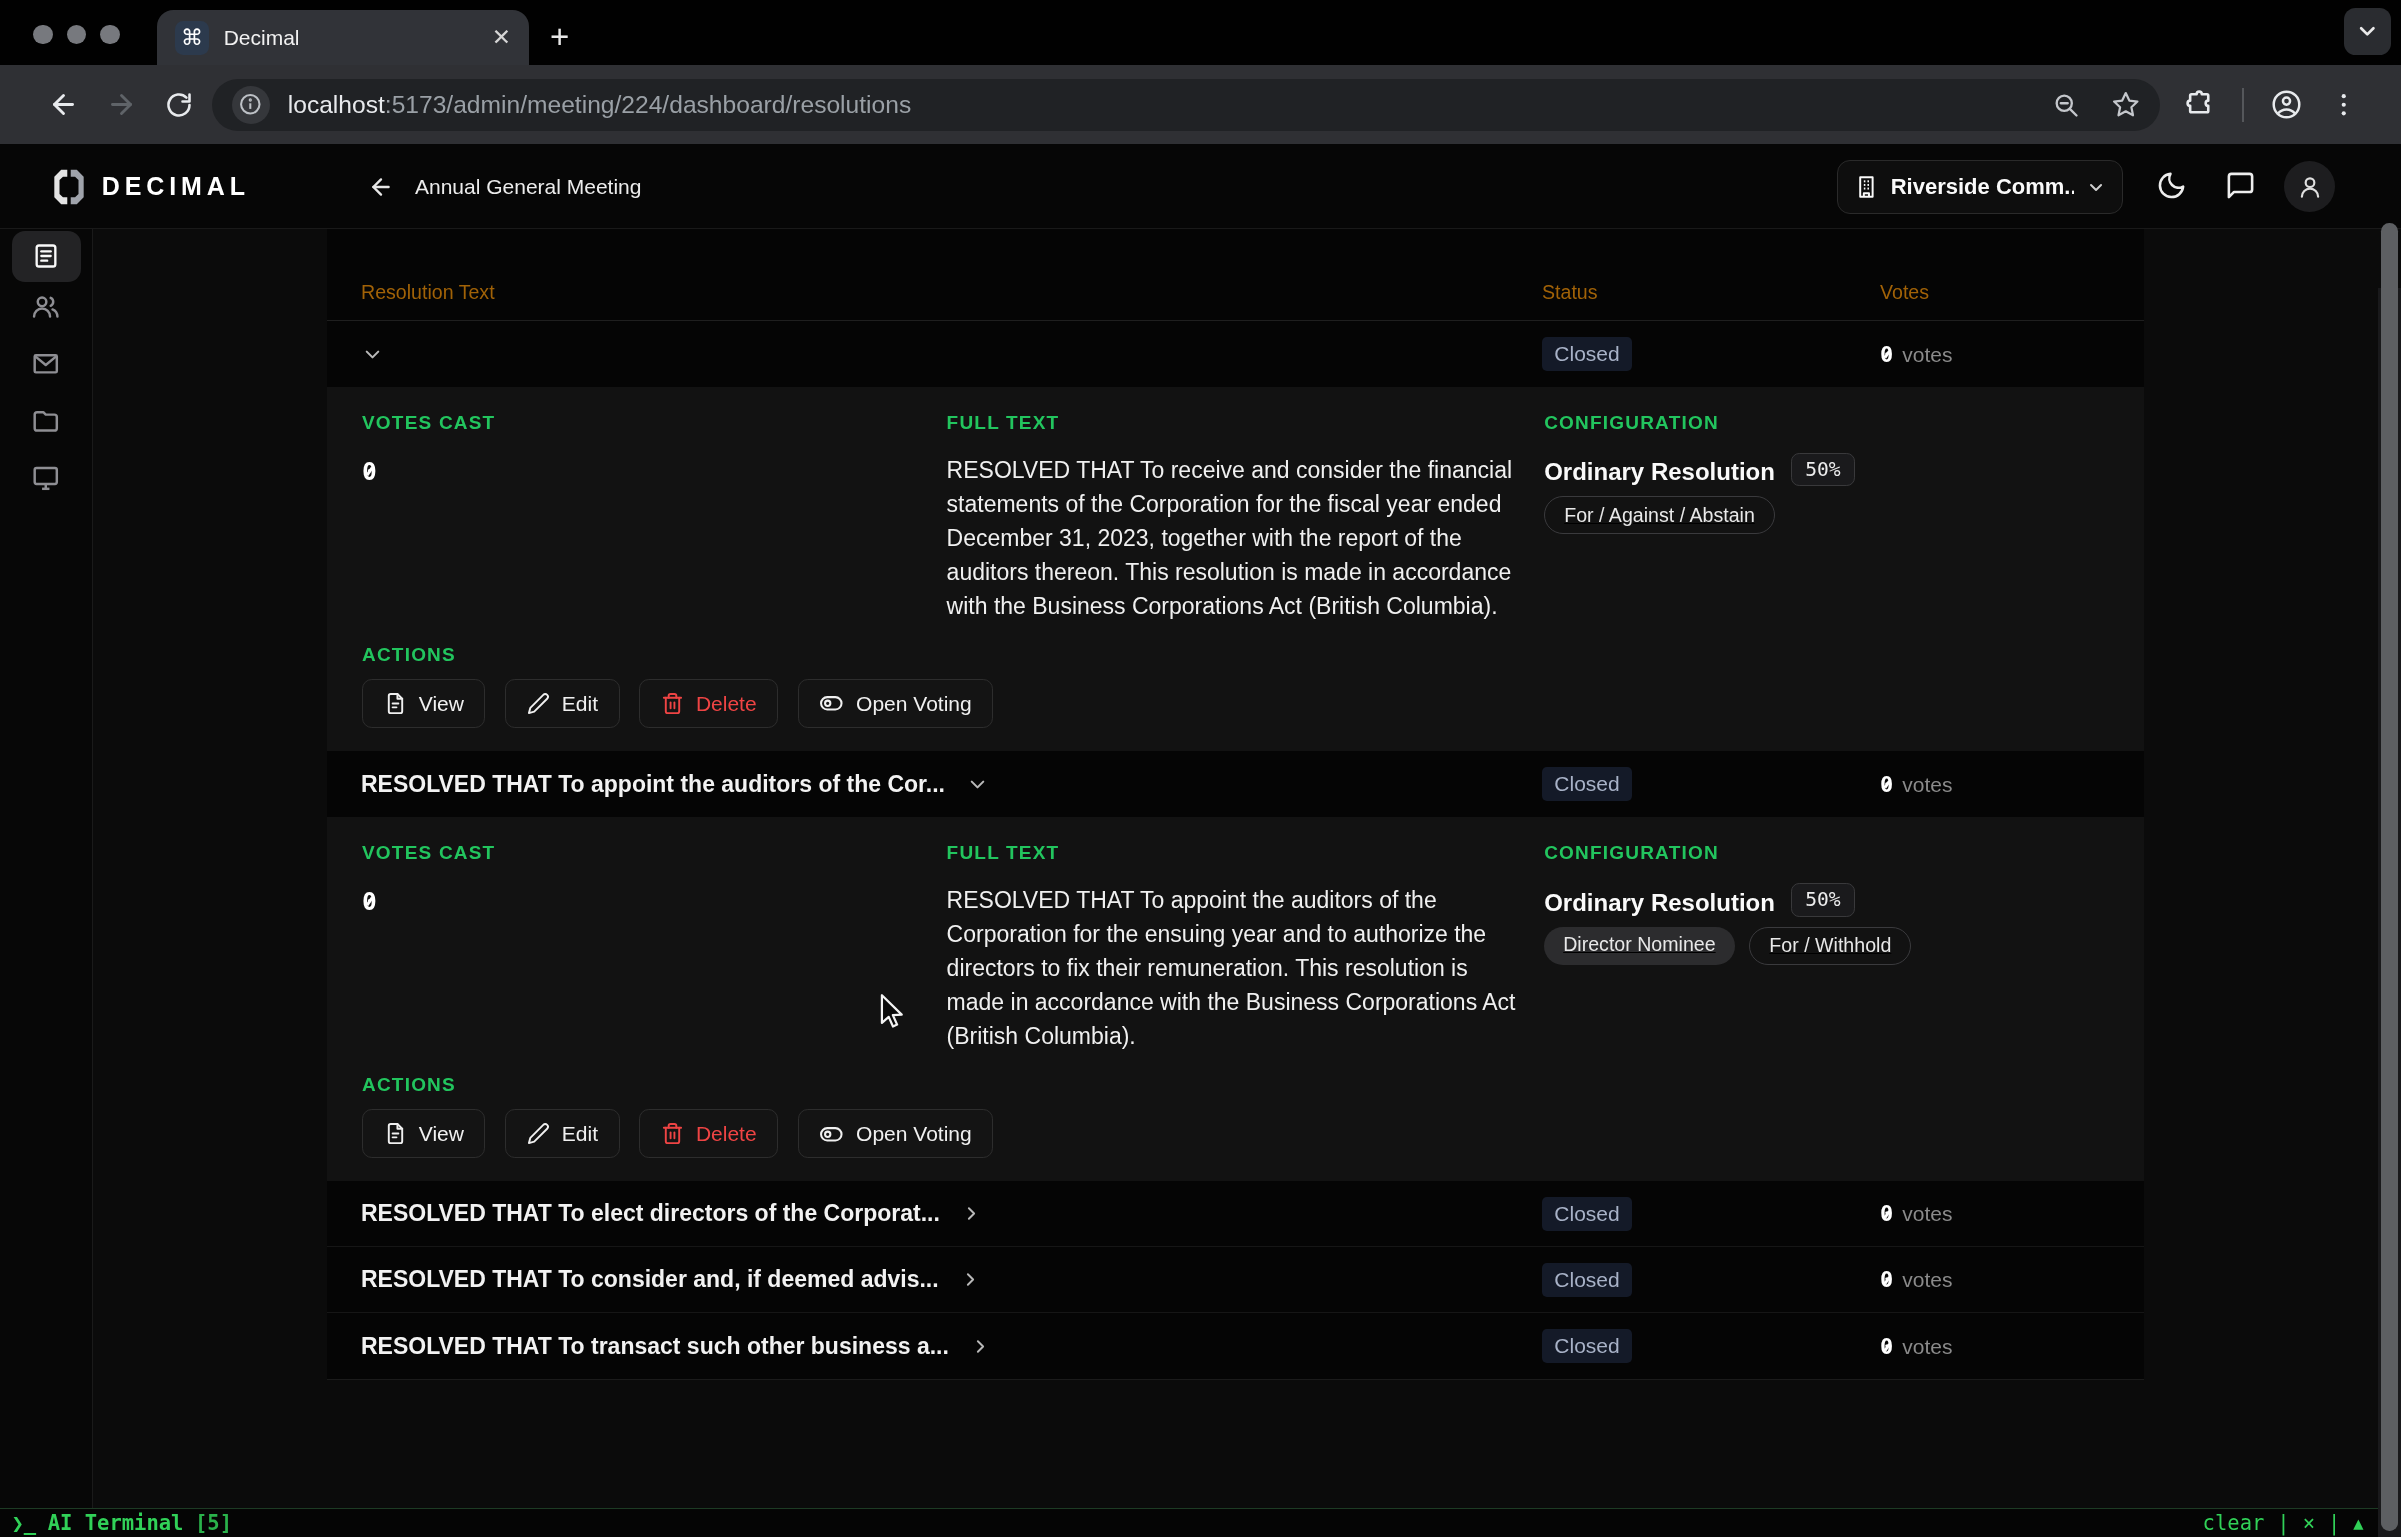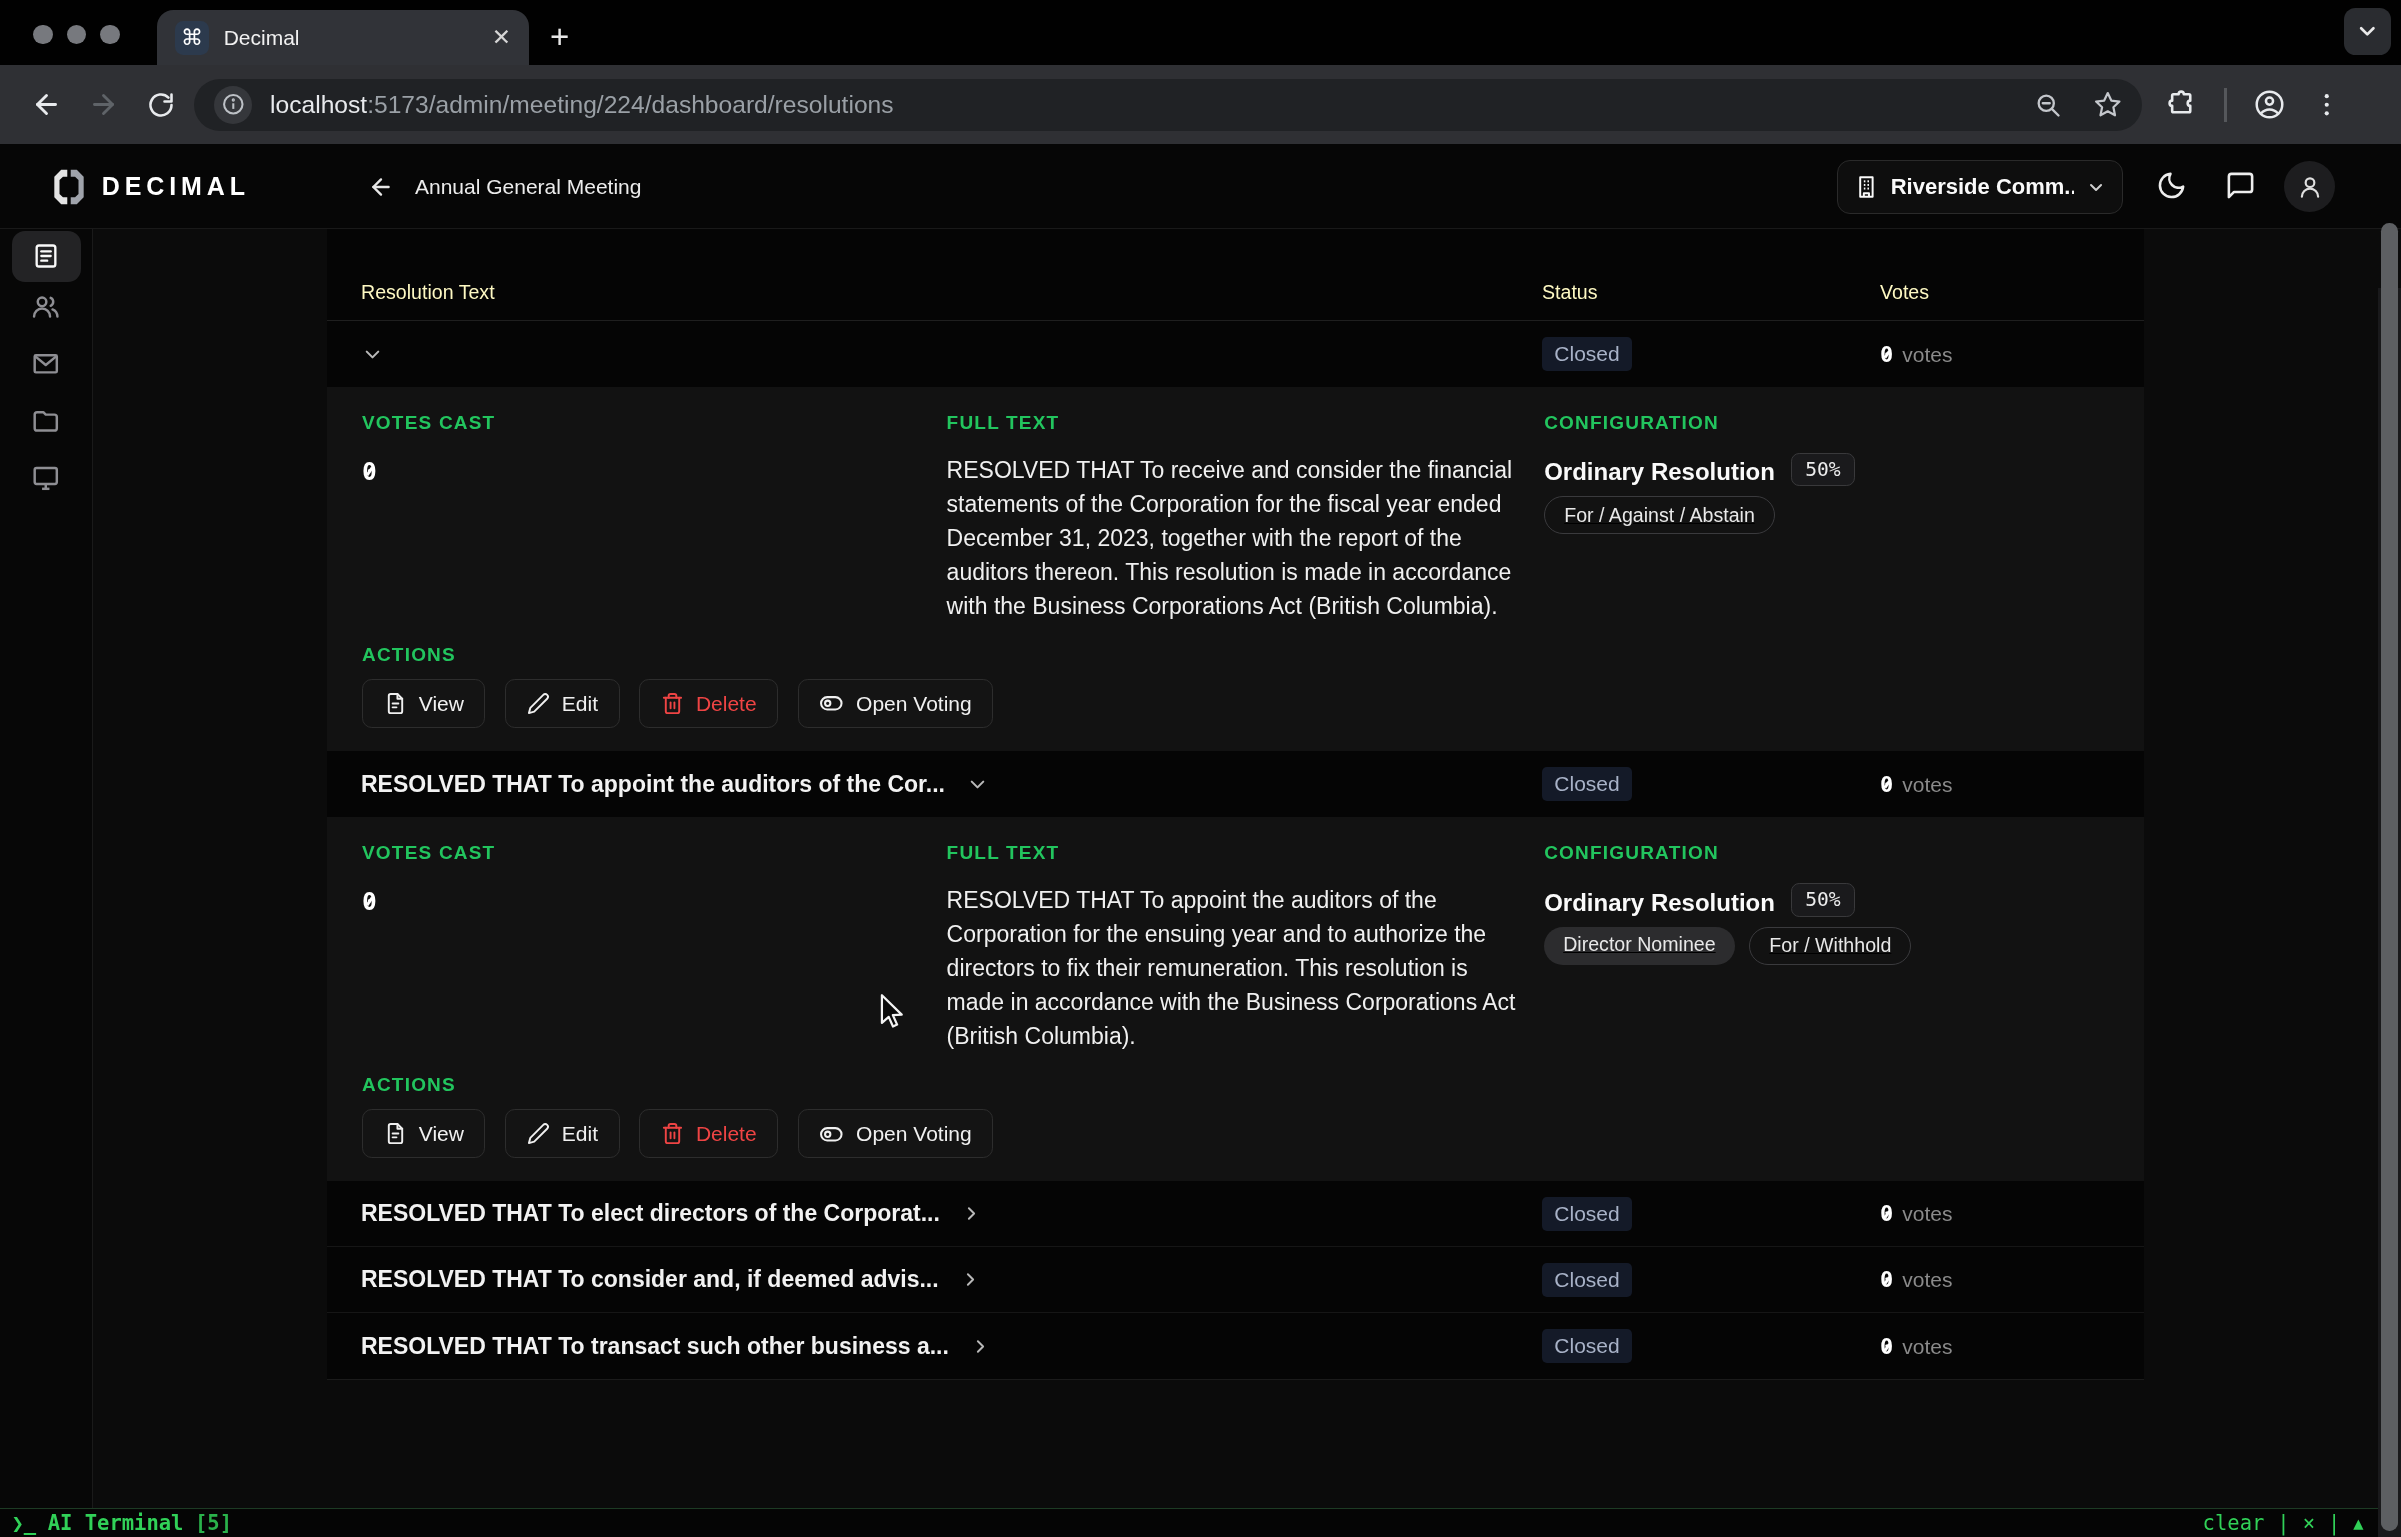--- a/index.html
+++ b/index.html
@@ -15,21 +15,21 @@
          border-radius:16.4px 16.4px 0 0; display:flex; align-items:center; padding:0 18px; }
   .favicon { width:34px; height:34px; border-radius:8.2px; background:#2c3a4d; color:#fff;
              display:flex; align-items:center; justify-content:center; font-size:22px; }
   .tab-title { margin-left:14.7px; font-size:21px; color:#f1f1f1; }
   .tab-close { margin-left:auto; color:#d6d6d6; font-size:23px; line-height:1; }
   .newtab { position:absolute; left:550px; top:19.6px; color:#e8e8e8; font-size:33px; font-weight:300; line-height:1; }
   .tabchevron-btn { position:absolute; left:2344px; top:8.2px; width:47px; height:47px; border-radius:11.5px;
                     background:#2a2c30; display:flex; align-items:center; justify-content:center; }
 
   .toolbar { position:absolute; top:65px; left:0; width:100%; height:79px; background:#2f3034;
-             display:flex; align-items:center; padding:0 24.6px; }
+             display:flex; align-items:center; padding:0 24.6px;justify-content:center; }
   .navicon { display:flex; align-items:center; justify-content:center; width:43px; height:43px; }
   .omnibox { margin-left:11.5px; width:1948px; height:52px; background:#202225; border-radius:26px;
              display:flex; align-items:center; padding:0 19.6px; }
   .info-chip { width:38px; height:38px; border-radius:50%; background:#35373b; display:flex;
                align-items:center; justify-content:center; }
   .url { margin-left:18px; font-size:24.6px; white-space:nowrap; }
   .url .host { color:#e8eaed; }
   .url .path { color:#9aa0a6; }
   .omni-right { margin-left:auto; display:flex; align-items:center; gap:31px; }
   .chrome-right { display:flex; align-items:center; gap:26px; margin-left:24.6px; }
@@ -58,21 +58,21 @@
   .sidebar { position:absolute; top:85px; left:0; width:93px; height:1279px; background:#070707;
              border-right:1.6px solid #1a1a1a; }
   .side-item { position:absolute; left:11.5px; width:69px; height:51px; border-radius:13px;
                display:flex; align-items:center; justify-content:center; color:#8e8e93; }
   .side-item.active { background:#232325; color:#fafafa; }
 
   
   .table { position:absolute; left:327px; top:85px; width:1817px; background:#050505;
            border-bottom:1.6px solid #1b1b1b; }
   .thead { height:92px; display:grid; grid-template-columns:1215px 338px 1fr; align-items:center;
-           padding-top:36px; border-bottom:1.6px solid #1f1f1f; color:#fef9c3; font-size:19.6px; }
+           padding-top:36px; border-bottom:1.6px solid #1f1f1f; color:#a16207; font-size:19.6px; }
   .thead .c1 { padding-left:34px; }
   .trow { height:66px; display:grid; grid-template-columns:1215px 338px 1fr; align-items:center; }
   .trow.bordered { border-bottom:1.6px solid #161616; }
   .row-title { padding-left:34px; display:flex; align-items:center; gap:21px; color:#f2f2f2;
                font-size:23px; font-weight:600; }
   .status-badge { display:inline-block; background:#141a28; color:#a8b2c7; font-size:21px;
                   padding:4.9px 12.3px; border-radius:4.9px; }
   .votes { display:flex; align-items:baseline; gap:9px; }
   .mono { font-family:"DejaVu Sans Mono", monospace; }
   .zero { position:relative; display:inline-block; color:#fff; font-weight:700; font-size:22px; }

